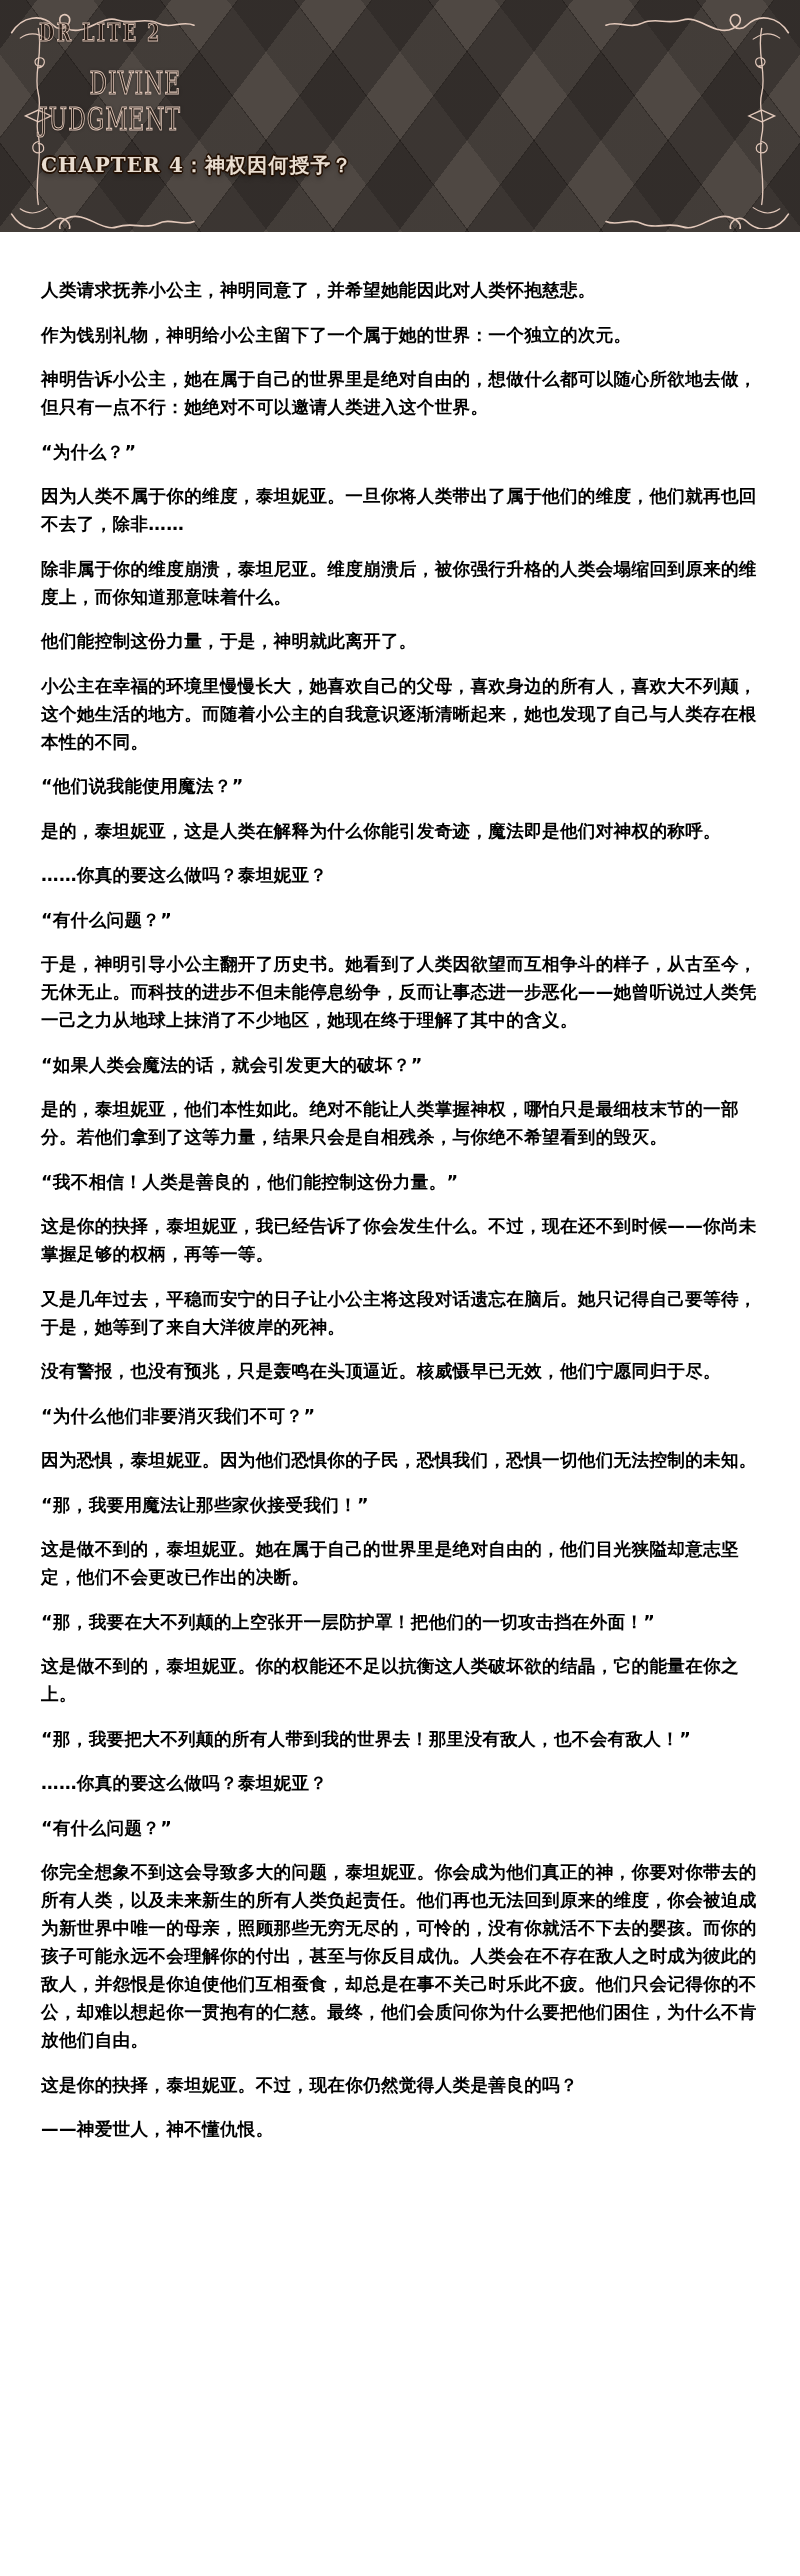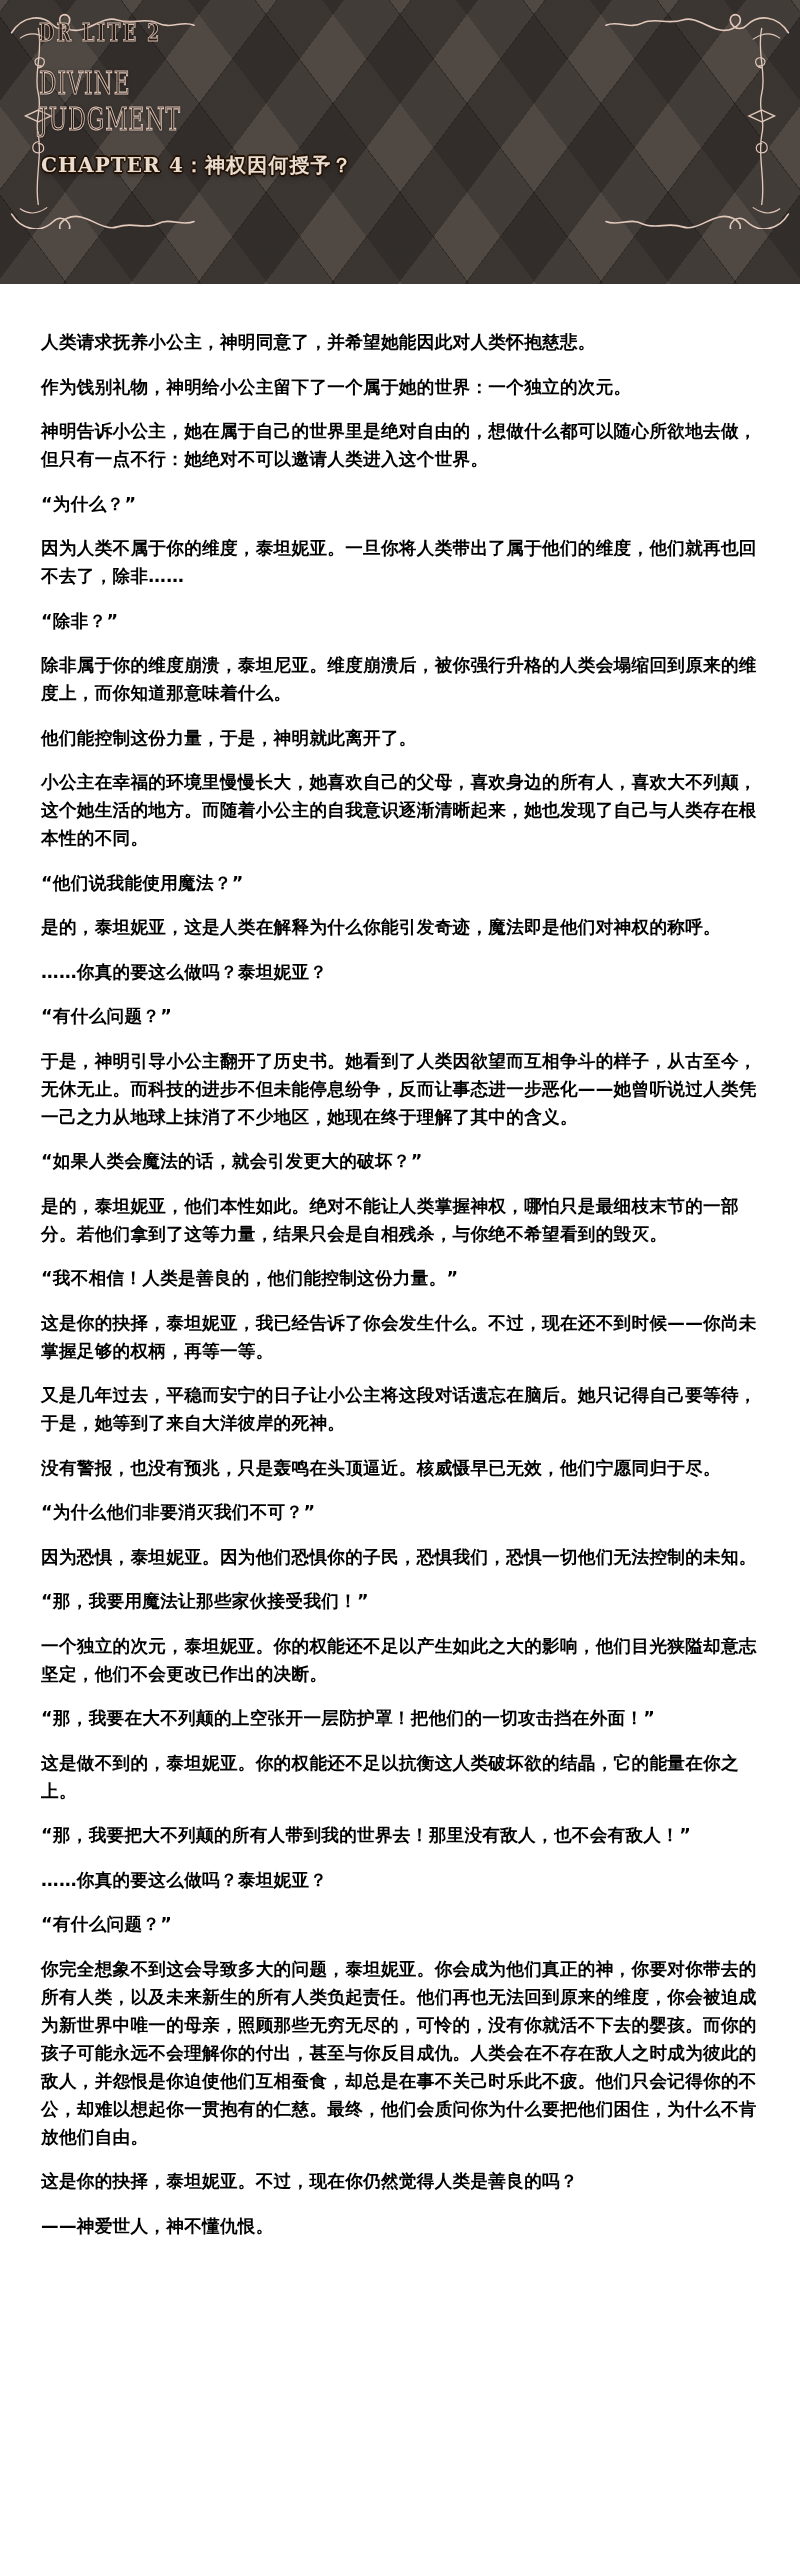--- a/index.html
+++ b/index.html
@@ -9,28 +9,29 @@
   }
   body {
     width: 800px;
     min-height: 2576px;
     font-family: "DejaVu Sans", "Liberation Sans", sans-serif;
   }
 
   
   .banner {
     position: relative;
-    height: 284px;
+    height: 232px;
     overflow: hidden;
     background:
       repeating-linear-gradient(53deg,  transparent 0 53px,  rgba(18,14,12,0.45) 53px 54px, transparent 54px 107px),
       repeating-linear-gradient(-53deg, transparent 0 53px,  rgba(18,14,12,0.45) 53px 54px, transparent 54px 107px),
       repeating-linear-gradient(53deg,  rgba(0,0,0,0.16) 0 53px, transparent 53px 107px),
       repeating-linear-gradient(-53deg, rgba(0,0,0,0.26) 0 53px, transparent 53px 107px),
       #4f4843;
+    text-align: right;
   }
   .banner-series {
     position: absolute;
     left: 39px;
     top: 18px;
     font-family: "DejaVu Serif", "Liberation Serif", serif;
     font-weight: 700;
     font-size: 24.5px;
     letter-spacing: 3.2px;
     color: rgba(42,28,20,0.55);
@@ -134,39 +135,38 @@
   <div class="banner-chapter">CHAPTER 4：神权因何授予？</div>
 </header>
 
 <main class="story">
   <div>
       <p class="para">人类请求抚养小公主，神明同意了，并希望她能因此对人类怀抱慈悲。</p>
       <p class="para">作为饯别礼物，神明给小公主留下了一个属于她的世界：一个独立的次元。</p>
       <p class="para">神明告诉小公主，她在属于自己的世界里是绝对自由的，想做什么都可以随心所欲地去做，但只有一点不行：她绝对不可以邀请人类进入这个世界。</p>
       <p class="para">“为什么？”</p>
       <p class="para">因为人类不属于你的维度，泰坦妮亚。一旦你将人类带出了属于他们的维度，他们就再也回不去了，除非……</p>
-      <p class="para">“除非？”</p>
       <p class="para">除非属于你的维度崩溃，泰坦尼亚。维度崩溃后，被你强行升格的人类会塌缩回到原来的维度上，而你知道那意味着什么。</p>
       <p class="para">他们能控制这份力量，于是，神明就此离开了。</p>
       <p class="para">小公主在幸福的环境里慢慢长大，她喜欢自己的父母，喜欢身边的所有人，喜欢大不列颠，这个她生活的地方。而随着小公主的自我意识逐渐清晰起来，她也发现了自己与人类存在根本性的不同。</p>
       <p class="para">“他们说我能使用魔法？”</p>
       <p class="para">是的，泰坦妮亚，这是人类在解释为什么你能引发奇迹，魔法即是他们对神权的称呼。</p>
       <p class="para">……你真的要这么做吗？泰坦妮亚？</p>
       <p class="para">“有什么问题？”</p>
       <p class="para">于是，神明引导小公主翻开了历史书。她看到了人类因欲望而互相争斗的样子，从古至今，无休无止。而科技的进步不但未能停息纷争，反而让事态进一步恶化——她曾听说过人类凭一己之力从地球上抹消了不少地区，她现在终于理解了其中的含义。</p>
       <p class="para">“如果人类会魔法的话，就会引发更大的破坏？”</p>
       <p class="para">是的，泰坦妮亚，他们本性如此。绝对不能让人类掌握神权，哪怕只是最细枝末节的一部分。若他们拿到了这等力量，结果只会是自相残杀，与你绝不希望看到的毁灭。</p>
       <p class="para">“我不相信！人类是善良的，他们能控制这份力量。”</p>
       <p class="para">这是你的抉择，泰坦妮亚，我已经告诉了你会发生什么。不过，现在还不到时候——你尚未掌握足够的权柄，再等一等。</p>
       <p class="para">又是几年过去，平稳而安宁的日子让小公主将这段对话遗忘在脑后。她只记得自己要等待，于是，她等到了来自大洋彼岸的死神。</p>
       <p class="para">没有警报，也没有预兆，只是轰鸣在头顶逼近。核威慑早已无效，他们宁愿同归于尽。</p>
       <p class="para">“为什么他们非要消灭我们不可？”</p>
       <p class="para">因为恐惧，泰坦妮亚。因为他们恐惧你的子民，恐惧我们，恐惧一切他们无法控制的未知。</p>
       <p class="para">“那，我要用魔法让那些家伙接受我们！”</p>
-      <p class="para">一个独立的次元，泰坦妮亚。你的权能还不足以产生如此之大的影响，他们目光狭隘却意志坚定，他们不会更改已作出的决断。</p>
+      <p class="para">这是做不到的，泰坦妮亚。她在属于自己的世界里是绝对自由的，他们目光狭隘却意志坚定，他们不会更改已作出的决断。</p>
       <p class="para">“那，我要在大不列颠的上空张开一层防护罩！把他们的一切攻击挡在外面！”</p>
       <p class="para">这是做不到的，泰坦妮亚。你的权能还不足以抗衡这人类破坏欲的结晶，它的能量在你之上。</p>
       <p class="para">“那，我要把大不列颠的所有人带到我的世界去！那里没有敌人，也不会有敌人！”</p>
       <p class="para">……你真的要这么做吗？泰坦妮亚？</p>
       <p class="para">“有什么问题？”</p>
       <p class="para">你完全想象不到这会导致多大的问题，泰坦妮亚。你会成为他们真正的神，你要对你带去的所有人类，以及未来新生的所有人类负起责任。他们再也无法回到原来的维度，你会被迫成为新世界中唯一的母亲，照顾那些无穷无尽的，可怜的，没有你就活不下去的婴孩。而你的孩子可能永远不会理解你的付出，甚至与你反目成仇。人类会在不存在敌人之时成为彼此的敌人，并怨恨是你迫使他们互相蚕食，却总是在事不关己时乐此不疲。他们只会记得你的不公，却难以想起你一贯抱有的仁慈。最终，他们会质问你为什么要把他们困住，为什么不肯放他们自由。</p>
       <p class="para">这是你的抉择，泰坦妮亚。不过，现在你仍然觉得人类是善良的吗？</p>
       <p class="para">——神爱世人，神不懂仇恨。</p>
     </div>
 </main>

